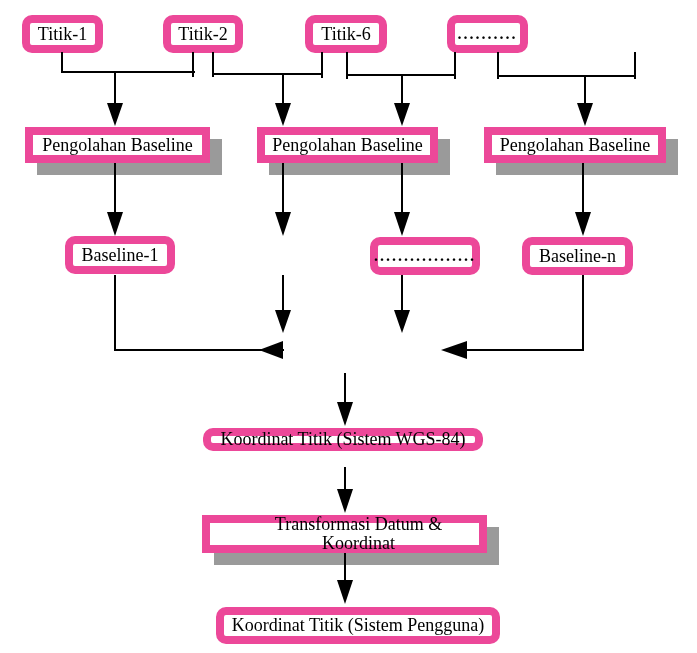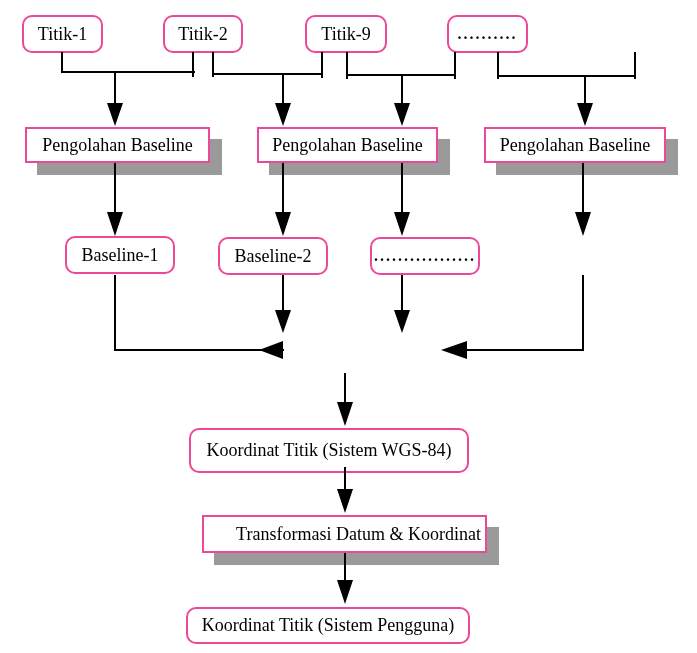--- a/index.html
+++ b/index.html
@@ -8,21 +8,21 @@
     width: 697px;
     height: 653px;
     background: #ffffff;
     overflow: hidden;
     font-family: "Liberation Serif", serif;
   }
   .node {
     position: absolute;
     box-sizing: border-box;
     background: #ffffff;
-    border: 2px solid #ec4899;
+    border: 8px solid #ec4899;
     display: flex;
     align-items: center;
     justify-content: center;
     text-align: center;
     font-size: 18px;
     color: #000000;
     line-height: 1.05;
     z-index: 1;
   }
   .rounded { border-radius: 10px; }
@@ -42,37 +42,37 @@
   }
   svg.connectors polygon { fill: #000000; stroke: none; }
 </style>
 </head>
 <body>
 
 <div class="stage">
 
   <div class="node rounded" style="left:22px;  top:15px; width:81px; height:38px;">Titik-1</div>
   <div class="node rounded" style="left:163px; top:15px; width:80px; height:38px;">Titik-2</div>
-  <div class="node rounded" style="left:305px; top:15px; width:82px; height:38px;">Titik-9</div>
+  <div class="node rounded" style="left:305px; top:15px; width:82px; height:38px;">Titik-6</div>
   <div class="node rounded dots" style="left:447px; top:15px; width:81px; height:38px;">..........</div>
 
   <div class="node shadowed" style="left:25px;  top:127px; width:185px; height:36px;">Pengolahan Baseline</div>
   <div class="node shadowed" style="left:257px; top:127px; width:181px; height:36px;">Pengolahan Baseline</div>
   <div class="node shadowed" style="left:484px; top:127px; width:182px; height:36px;">Pengolahan Baseline</div>
 
   <div class="node rounded" style="left:65px;  top:236px; width:110px; height:38px;">Baseline-1</div>
-  <div class="node rounded" style="left:218px; top:237px; width:110px; height:38px;">Baseline-2</div>
   <div class="node rounded dots" style="left:370px; top:237px; width:110px; height:38px;">.................</div>
+  <div class="node rounded" style="left:522px; top:237px; width:111px; height:38px;">Baseline-n</div>
 
 
-  <div class="node rounded" style="left:189px; top:428px; width:280px; height:45px;">Koordinat Titik (Sistem WGS-84)</div>
+  <div class="node rounded" style="left:203px; top:428px; width:280px; height:23px;">Koordinat Titik (Sistem WGS-84)</div>
 
   <div class="node shadowed" style="left:202px; top:515px; width:285px; height:38px;padding-left:28px;">Transformasi Datum &amp; Koordinat</div>
 
-  <div class="node rounded" style="left:186px; top:607px; width:284px; height:37px;">Koordinat Titik (Sistem Pengguna)</div>
+  <div class="node rounded" style="left:216px; top:607px; width:284px; height:37px;">Koordinat Titik (Sistem Pengguna)</div>
 
   <svg class="connectors" viewBox="0 0 697 653">
 
     <g>
       <line x1="62" y1="52" x2="62" y2="73"></line>
       <line x1="193" y1="52" x2="193" y2="77"></line>
       <line x1="61" y1="72" x2="195" y2="72"></line>
       <line x1="115" y1="72" x2="115" y2="106"></line>
       <polygon points="107,103 123,103 115,126"></polygon>
     </g>

